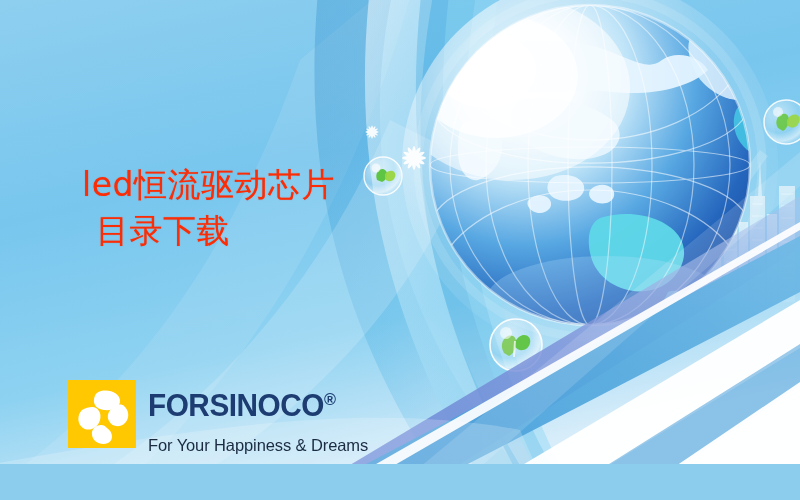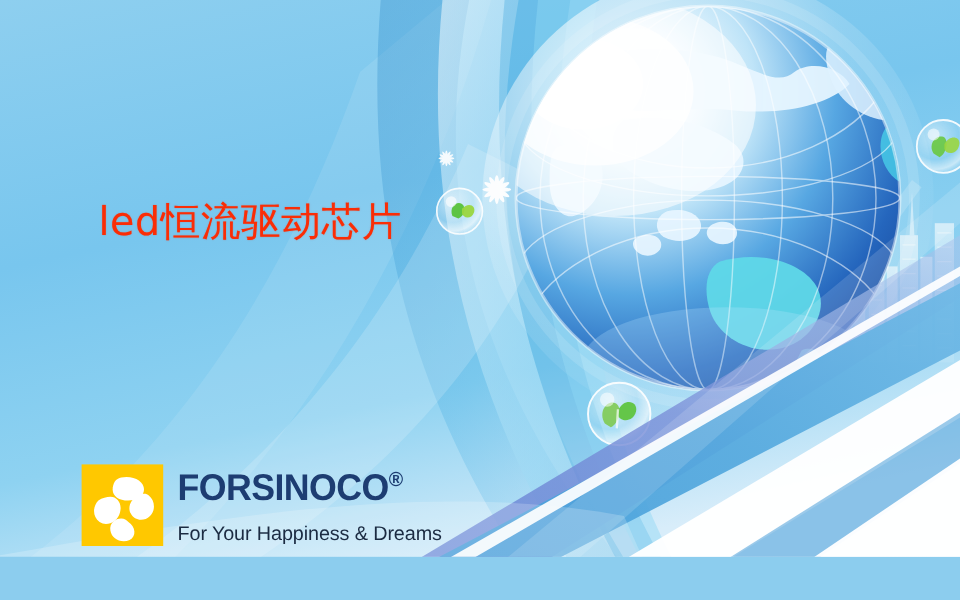--- a/index.html
+++ b/index.html
@@ -25,21 +25,21 @@
     font-family:"DejaVu Sans","Liberation Sans",sans-serif;
     font-size:33px;line-height:46px;font-weight:400;
     white-space:nowrap;letter-spacing:.5px;
     text-shadow:0 0 1px rgba(250,45,6,.5);
   }
   .hl-line.second{padding-left:14px;}
 
   
   #logo{
     position:absolute;left:68px;top:380px;
-    display:flex;align-items:flex-end;z-index:45;
+    display:flex;align-items:flex-start;z-index:45;
   }
   #logo-mark{
     width:68px;height:68px;background:#ffc800;
     position:relative;flex:0 0 auto;
   }
   #logo-mark svg{display:block;width:68px;height:68px;}
   #logo-text{margin-left:12px;padding-top:4px;}
   #logo-name{
     font-family:"Liberation Sans", sans-serif;
     font-weight:700;font-size:31px;line-height:32px;
@@ -279,20 +279,21 @@
         <path d="M 800 382 L 800 520 L 596 520 Z" fill="#ffffff" opacity=".97"></path>
         <path d="M 800 152 L 800 186 L 420 520 L 356 520 Z" fill="#ffffff" opacity=".14"></path>
       </g>
 
       <path d="M -40 470 C 180 430 360 400 520 430 L 560 520 L -40 520 Z" fill="#ffffff" opacity=".20"></path>
     </g>
   </svg>
 
   <div id="headline">
     <div class="hl-line">led恒流驱动芯片</div>
+    <div class="hl-line second">目录下载</div>
   </div>
 
   <div id="logo">
     <div id="logo-mark">
       <svg viewBox="0 0 68 68" aria-hidden="true">
         <g fill="#ffffff">
           <path d="M33 11 C43 9 52 14 52 21 C52 27 45 31 36 30 C29 29 25 25 26 19 C27 14 29 12 33 11 Z"></path>
           <path d="M56 26 C61 30 62 38 57 43 C52 48 44 47 41 41 C38 36 41 29 47 26 C51 24 54 24 56 26 Z"></path>
           <path d="M39 48 C45 52 46 60 40 63 C33 66 25 62 24 55 C23 49 28 45 33 45 C36 45 37 46 39 48 Z"></path>
           <path d="M24 27 C30 27 34 33 32 40 C30 48 21 52 15 48 C9 44 9 35 14 30 C17 28 21 27 24 27 Z"></path>

